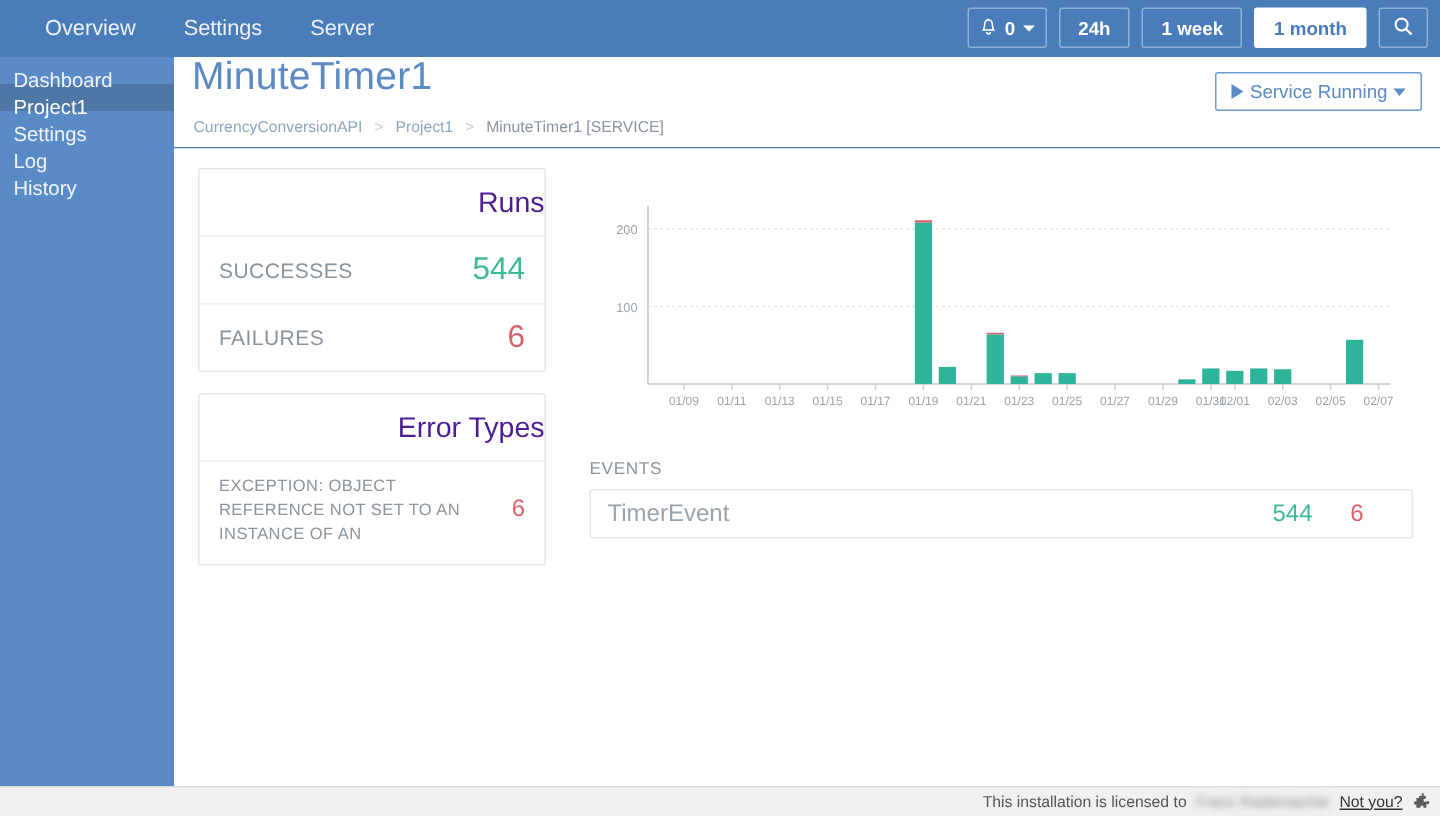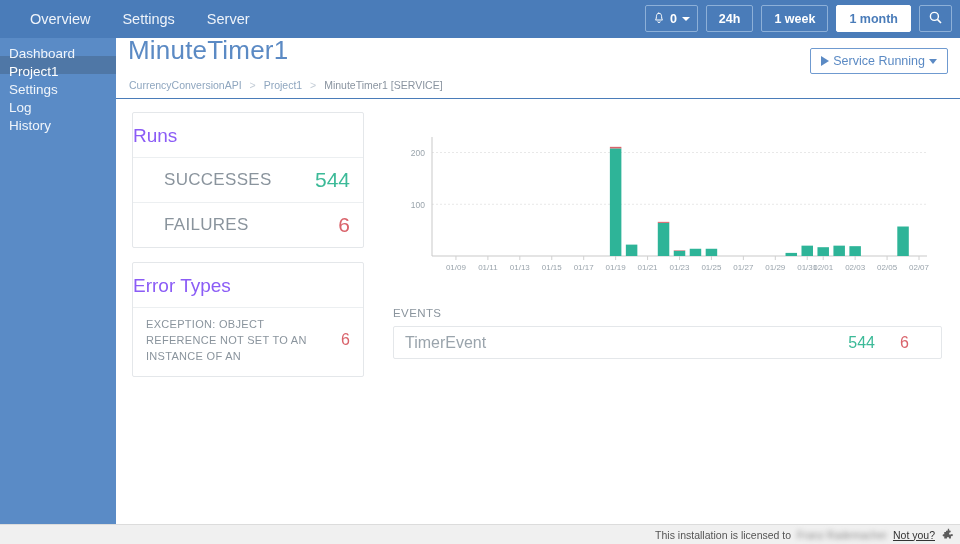--- a/index.html
+++ b/index.html
@@ -92,28 +92,28 @@
   .main {
     position: absolute; left: 116px; top: 99px; width: 844px; height: 425px;
     background: #ffffff;
   }
 
   .card {
     position: absolute; background: #ffffff;
     border: 1px solid #e4e7ea; border-radius: 2px;
   }
   .card-title {
-    text-align: left; font-size: 19px; color: #8b5cf6;
+    text-align: right; font-size: 19px; color: #4c1d95;
     padding: 12px 0 10px; font-weight: normal;
   }
   .card-row {
     display: flex; align-items: center; justify-content: space-between;
     padding: 0 13px; height: 45px; border-top: 1px solid #eceff1;
   }
-  .card-row .lbl { font-size: 17px; color: #8a949d; letter-spacing: .3px; margin-left: 18px; }
+  .card-row .lbl { font-size: 14px; color: #8a949d; letter-spacing: .3px; }
   .card-row .val { font-size: 21px; font-weight: normal; }
   .val.green { color: #3cba98; }
   .val.red { color: #d9636b; }
 
   .err-row {
     display: flex; align-items: center; justify-content: space-between;
     padding: 8px 13px 12px; border-top: 1px solid #eceff1;
   }
   .err-text {
     font-size: 11px; color: #8a949d; line-height: 16px; letter-spacing: .3px;

